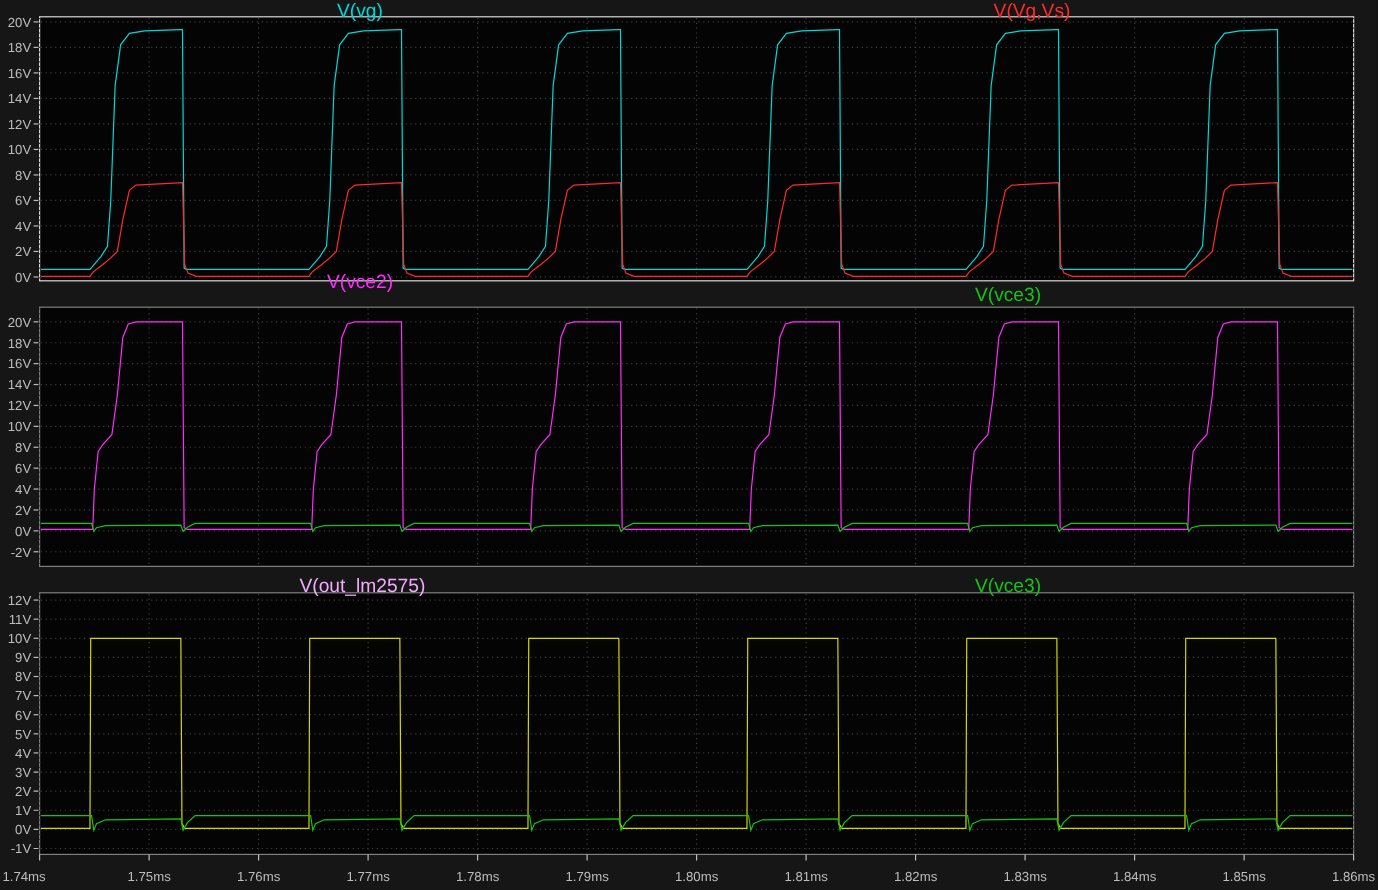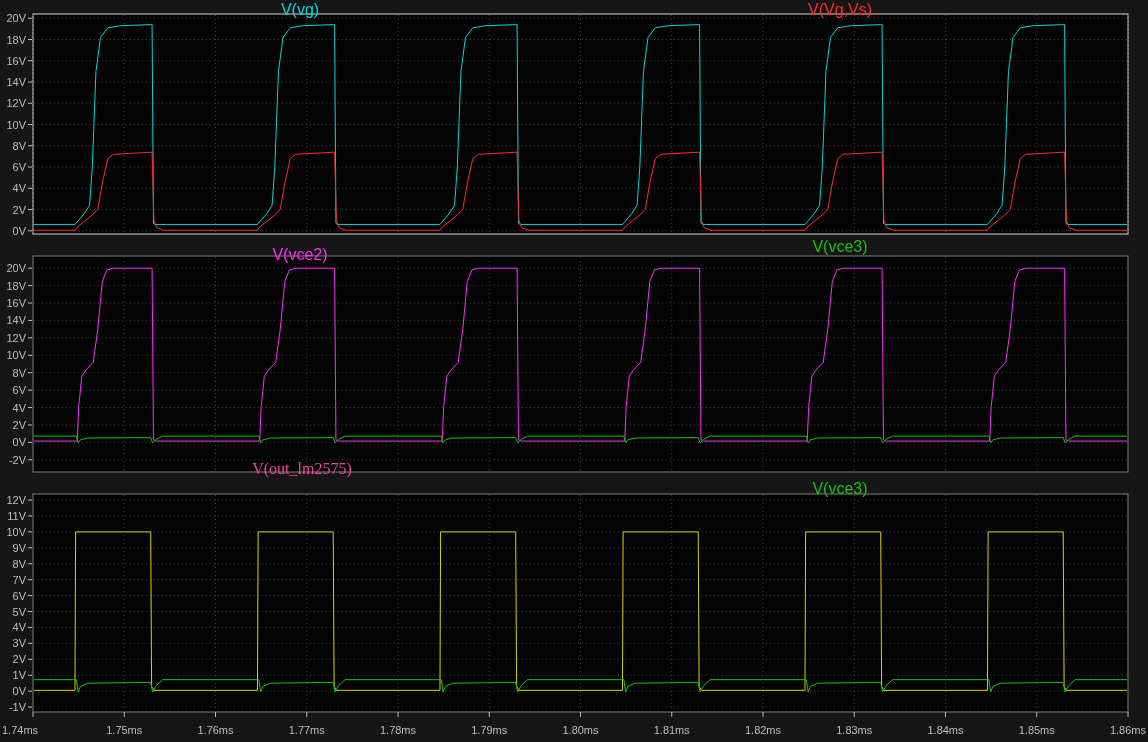--- a/index.html
+++ b/index.html
@@ -207,20 +207,20 @@
       <text x="854.25" y="734" text-anchor="middle">1.83ms</text>
       <line x1="945.5" y1="712" x2="945.5" y2="717" stroke="#bdbdbd"></line>
       <text x="945.5" y="734" text-anchor="middle">1.84ms</text>
       <line x1="1036.75" y1="712" x2="1036.75" y2="717" stroke="#bdbdbd"></line>
       <text x="1036.75" y="734" text-anchor="middle">1.85ms</text>
       <line x1="1127.999999999998" y1="712" x2="1127.999999999998" y2="717" stroke="#bdbdbd"></line>
       <text x="1146" y="734" text-anchor="end">1.86ms</text>
     </svg>
 
   <div class="ptitle" style="left: 300px; top: 3px; color: rgb(0, 216, 216);">V(vg)</div>
-  <div class="ptitle" style="left: 840px; top: 3px; color: rgb(255, 43, 43);">V(Vg,Vs)</div>
-
-  <div class="ptitle" style="left: 300px; top: 248px; color: rgb(255, 43, 255);">V(vce2)</div>
+  <div class="ptitle" style="left: 860px; top: 3px; color: rgb(255, 43, 43);">V(Vg,Vs)</div>
+
+  <div class="ptitle" style="left: 300px; top: 229px; color: rgb(255, 43, 255);">V(vce2)</div>
   <div class="ptitle" style="left: 840px; top: 240px; color: rgb(20, 196, 20);">V(vce3)</div>
 
-  <div class="ptitle" style="left: 302px; top: 462px; color: #ec4899; font-family: Liberation Serif, serif;">V(out_lm2575)</div>
+  <div class="ptitle" style="left: 302px; top: 482px; color: #f0abfc;">V(out_lm2575)</div>
   <div class="ptitle" style="left: 840px; top: 482px; color: rgb(20, 196, 20);">V(vce3)</div>
 </div>
 
 </body></html>

